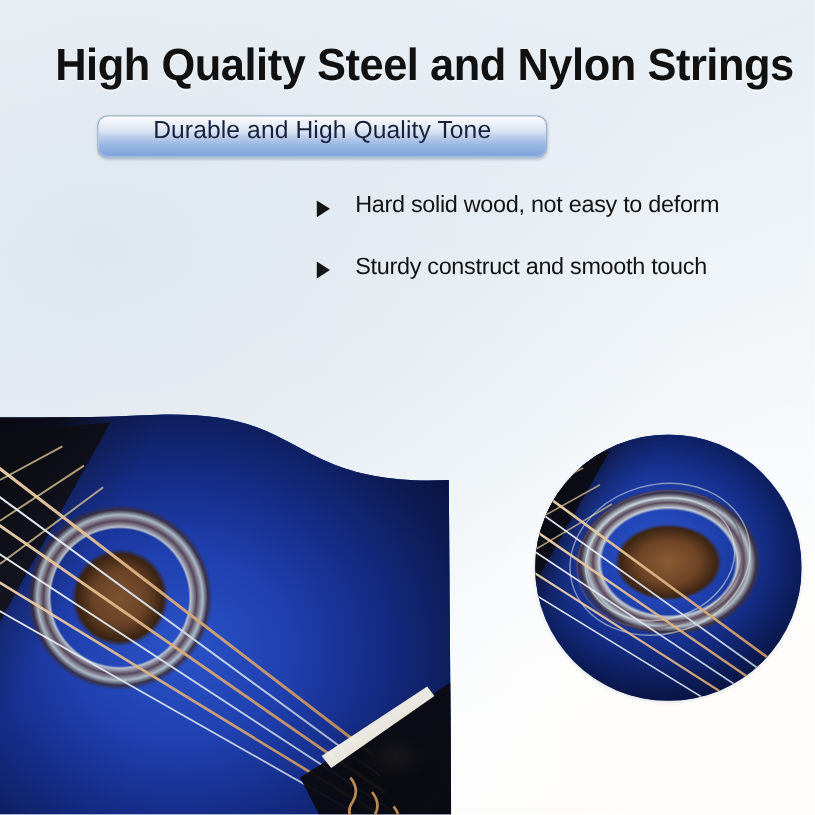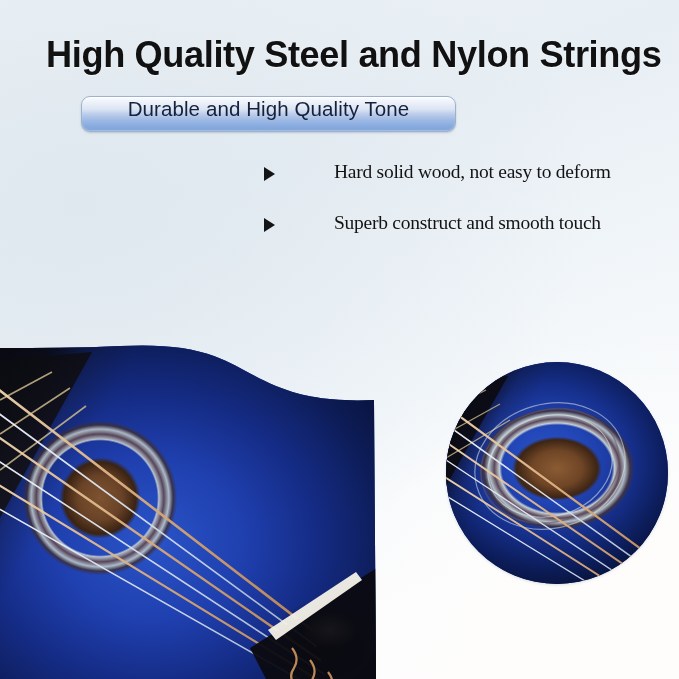--- a/index.html
+++ b/index.html
@@ -100,24 +100,23 @@
     margin-right: 9px;
     border-top: 7px solid transparent;
     border-bottom: 7px solid transparent;
     border-left: 11px solid #141414;
   }
   .feature.two-line .feature-marker { margin-top: 18px; }
   .feature-text {
     font-size: 19.5px;
     line-height: 25px;
     color: #131313;
-    font-family: Liberation Serif, serif;
+    font-family: Liberation Sans, sans-serif;
     font-weight: 400;
     letter-spacing: -0.25px;
-    margin-left: 38px;
   }
 
   
   .photo-left {
     position: absolute;
     left: 0;
     top: 330px;
     width: 380px;
     height: 349px;
     overflow: hidden;
@@ -189,21 +188,21 @@
   <div class="features">
 
     <div class="feature">
       <span class="feature-marker"></span>
       <span class="feature-text">Hard solid wood, not easy to deform</span>
     </div>
 
 
     <div class="feature">
       <span class="feature-marker"></span>
-      <span class="feature-text">Superb construct and smooth touch</span>
+      <span class="feature-text">Sturdy construct and smooth touch</span>
     </div>
 
   </div>
 
   <div class="photo-left">
     <div class="photo-left-inner"></div>
     <svg class="strings-left" viewBox="0 0 380 349" preserveAspectRatio="none">
       <defs>
         <linearGradient id="bronzeL" x1="0" y1="0" x2="1" y2="1">
           <stop offset="0%" stop-color="#f0d7b0"></stop>

